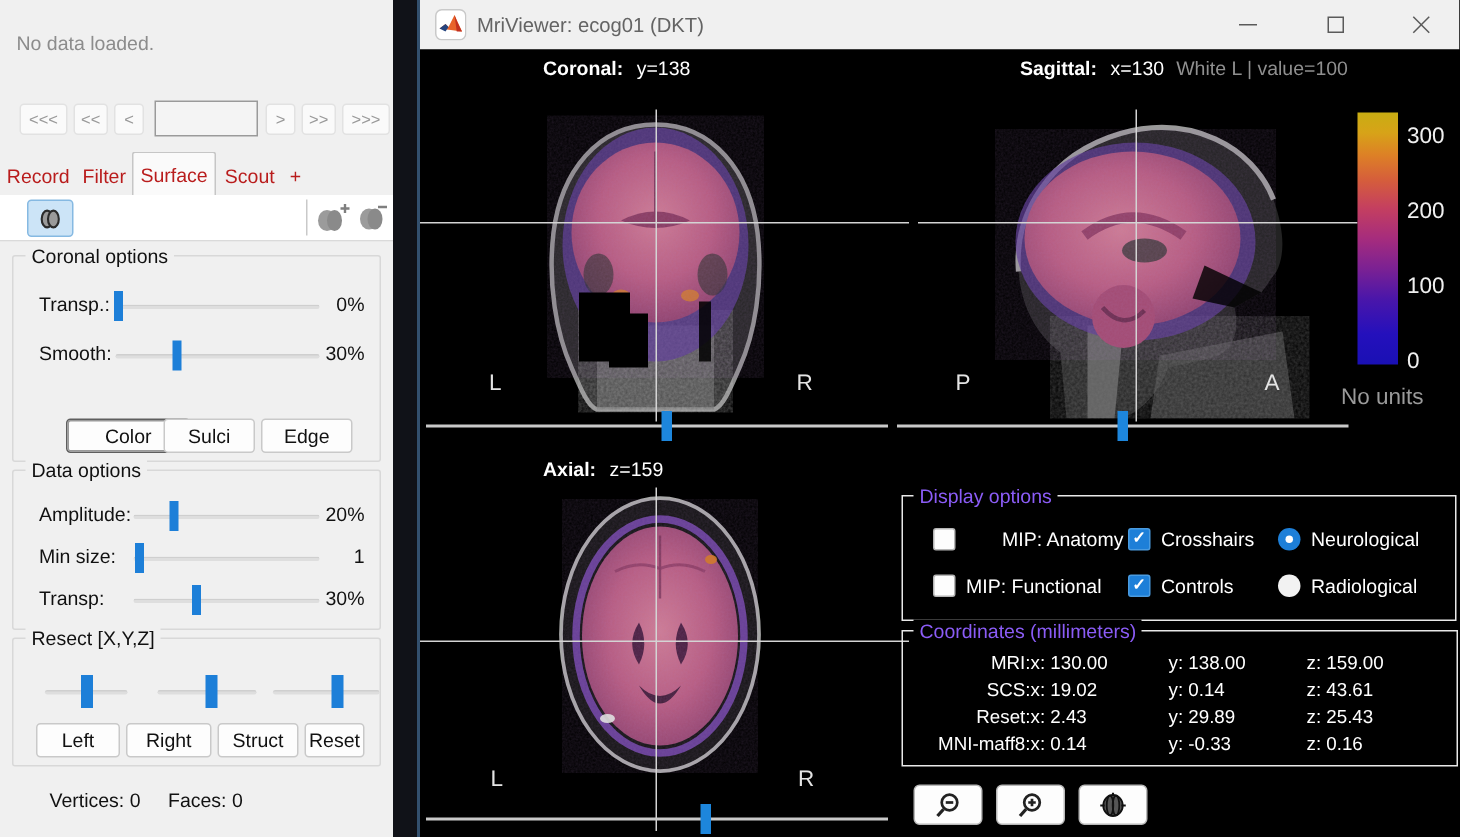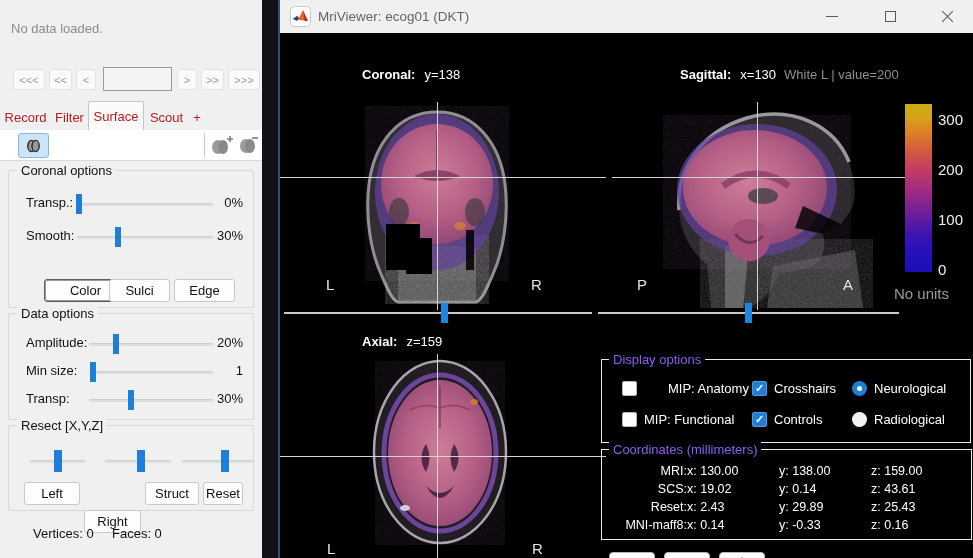--- a/index.html
+++ b/index.html
@@ -52,21 +52,21 @@
   .title-text { position:absolute; left:38px; top:9px; font-size:13.5px; color:#646464; }
   .win-ctl { position:absolute; top:0; width:34px; height:33px; display:flex; align-items:center; justify-content:center; }
   .glyph-min { width:12px; height:1px; background:#5a5a5a; }
   .glyph-max { width:11px; height:11px; border:1px solid #5a5a5a; }
   .glyph-close { position:relative; width:13px; height:13px; }
   .glyph-close span { position:absolute; left:-1px; top:6px; width:15px; height:1px; background:#5a5a5a; }
   .glyph-close span:first-child { transform:rotate(45deg); }
   .glyph-close span:last-child  { transform:rotate(-45deg); }
 
   
-  .figure { position:absolute; left:0; top:33px; width:693px; height:432px; background:#000;margin-top:29px; }
+  .figure { position:absolute; left:0; top:33px; width:693px; height:432px; background:#000; }
   .view-title { position:absolute; font-size:13px; color:#fff; white-space:nowrap; }
   .view-title b { font-weight:bold; margin-right:9px; }
   .view-title .dim { color:#8f8f8f; margin-left:8px; }
   .orient { position:absolute; font-size:15px; color:#e4e4e4; }
   .xhair-v { position:absolute; width:1px; background:#d4d4d4; }
   .xhair-h { position:absolute; height:1px; background:#d4d4d4; }
   .rail { position:absolute; height:2px; background:#c9c9c9; }
   .slice-thumb { position:absolute; width:7px; height:20px; background:#1d86dc; }
 
   .colorbar { position:absolute; left:625px; top:42px; width:27px; height:168px;
@@ -182,21 +182,21 @@
     <div class="groupbox" style="top:425px;height:86px;">
       <div class="grouplabel">Resect [X,Y,Z]</div>
       <div class="track" style="left:21px;top:34px;width:55px;"></div>
       <div class="thumb wide" style="left:45px;top:24px;"></div>
       <div class="track" style="left:96px;top:34px;width:66px;"></div>
       <div class="thumb wide" style="left:128px;top:24px;"></div>
       <div class="track" style="left:173px;top:34px;width:71px;"></div>
       <div class="thumb wide" style="left:212px;top:24px;"></div>
 
       <button class="pbtn" style="left:15px;top:56px;width:56px;">Left</button>
-      <button class="pbtn" style="left:75px;top:56px;width:57px;margin-top:28px;">Right</button>
+      <button class="pbtn" style="left:75px;top:56px;width:57px;">Right</button>
       <button class="pbtn" style="left:136px;top:56px;width:54px;">Struct</button>
       <button class="pbtn" style="left:194px;top:56px;width:40px;">Reset</button>
     </div>
 
     <div class="footer-text" style="left:33px;top:526px;">Vertices: 0</div>
     <div class="footer-text" style="left:112px;top:526px;">Faces: 0</div>
   </div>
 
   <div class="gap-strip"></div>
 
@@ -222,21 +222,21 @@
           </div>
         </div>
     </div>
 
     <div class="figure">
 
       <div class="view-title" style="left:82px;top:5px;">
         <b>Coronal:</b><span>y=138</span>
       </div>
       <div class="view-title" style="left:400px;top:5px;">
-        <b>Sagittal:</b><span>x=130</span><span class="dim">White L  |  value=200</span>
+        <b>Sagittal:</b><span>x=130</span><span class="dim">White L  |  value=100</span>
       </div>
       <div class="view-title" style="left:82px;top:272px;">
         <b>Axial:</b><span>z=159</span>
       </div>
 
       <svg style="position:absolute;left:74px;top:44px;" width="166" height="198" viewBox="0 0 166 198">
         <defs>
           <radialGradient id="corPink" cx="50%" cy="42%" r="62%">
             <stop offset="0%" stop-color="#cf7d94"></stop>
               <stop offset="55%" stop-color="#b85d81"></stop>

